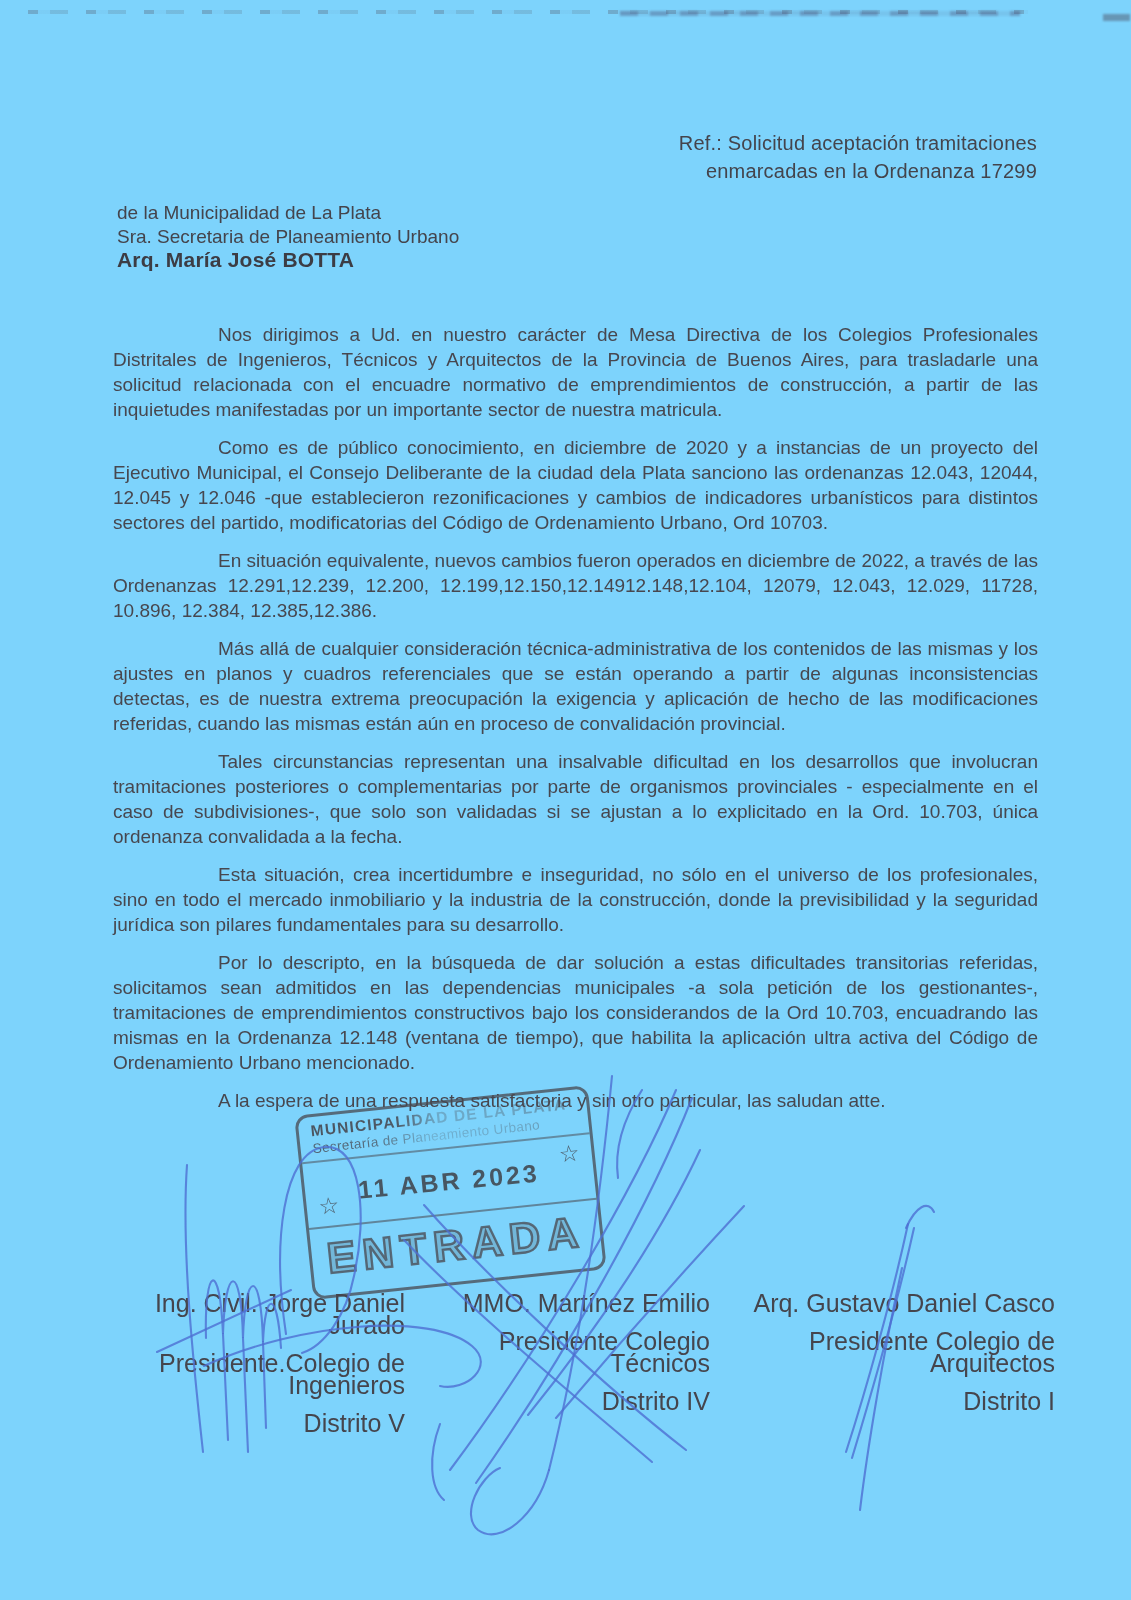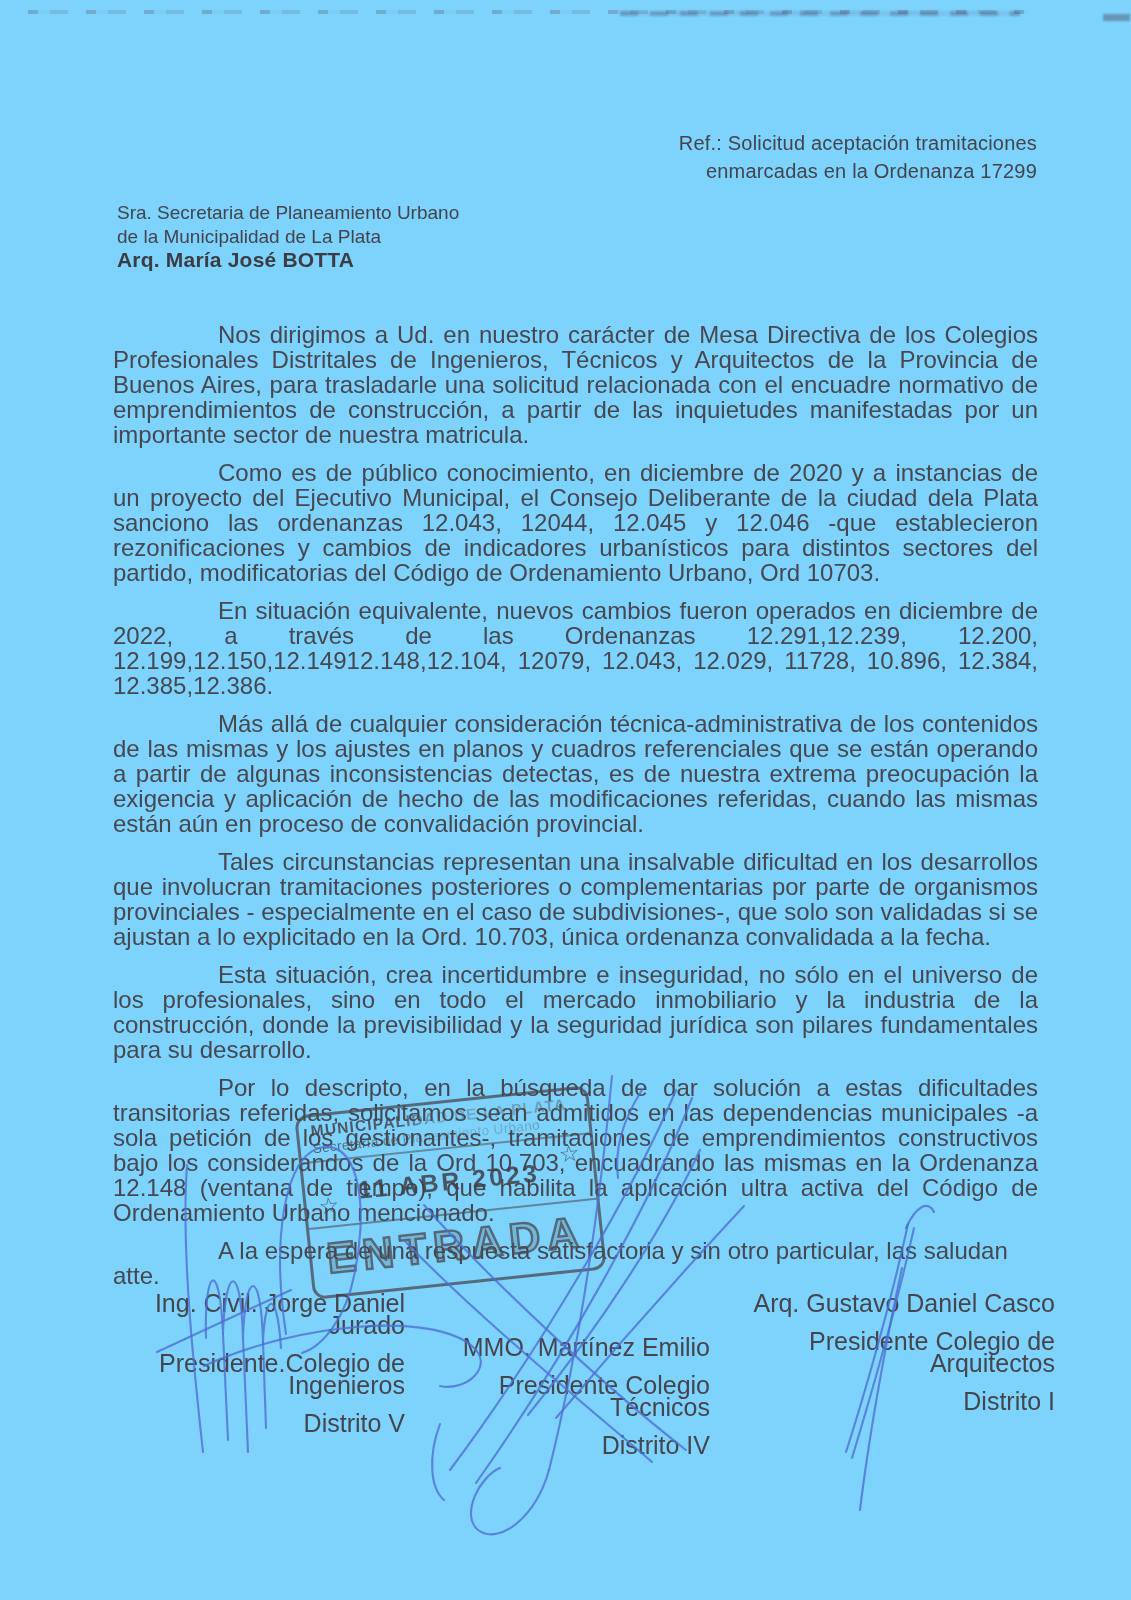--- a/index.html
+++ b/index.html
@@ -23,21 +23,21 @@
     background:rgba(75,75,95,.45); filter:blur(1.2px); }
 
   .ref { position:absolute; top:130px; right:94px; text-align:right;
     font-size:20px; line-height:27.5px; color:#44444c; letter-spacing:.2px; }
 
   .recipient { position:absolute; top:201px; left:117px;
     font-size:19px; line-height:23.5px; color:#44444c; }
   .recipient .bold { font-weight:bold; font-size:21px; color:#3c3c44; letter-spacing:.2px; }
 
   .bodytext { position:absolute; top:322px; left:113px; width:925px;
-    font-size:24px; line-height:25px; text-align:justify; color:#47474f; }
+    font-size:19px; line-height:25px; text-align:justify; color:#47474f; }
   .bodytext p { margin:0 0 13px 0; text-indent:105px; }
   .bodytext p.closing { text-align:left; margin-top:1px; }
 
   
   .stamp { position:absolute; left:303px; top:1100px; width:295px; height:185px;
     border:3.5px solid rgba(73,73,80,.80); border-radius:13px;
     transform:rotate(-6deg); opacity:.94; box-sizing:border-box; }
   .stamp-head { padding:5px 10px 2px 12px; border-bottom:2.5px solid rgba(73,73,80,.55); height:46px; box-sizing:border-box; }
   .stamp-org { font-size:15.5px; font-weight:bold; letter-spacing:1.2px; white-space:nowrap;
     background:linear-gradient(90deg, rgba(70,70,78,.95) 0%, rgba(70,70,78,.92) 32%, rgba(70,70,78,.30) 48%, rgba(70,70,78,.34) 72%, rgba(70,70,78,.48) 100%);
@@ -54,43 +54,43 @@
     transform:rotate(.5deg); }
   .stamp-entry { text-align:center; font-size:43px; font-weight:bold; letter-spacing:7px;
     margin-top:6px; color:rgba(75,75,82,.22);
     -webkit-text-stroke:2.4px rgba(75,75,82,.82); white-space:nowrap; }
 
   
   .sig-col { position:absolute; top:1292px; width:310px; text-align:right;
     font-size:25px; color:#45454d; }
   .sig-col .line { margin-bottom:16px; line-height:22px; }
   .sig-col-1 { left:95px; }
-  .sig-col-2 { left:410px; width:300px;margin-top:44px; }
+  .sig-col-2 { left:410px; width:300px; }
   .sig-col-3 { left:745px; }
 
   .signatures { position:absolute; left:0; top:1060px; pointer-events:none; }
   .signatures path { fill:none; stroke-width:2.1; stroke-linecap:round; opacity:.8; }
 </style>
 </head>
 <body>
 
 <div class="page">
 
   <div class="artifact-a"></div>
   <div class="artifact-b"></div>
   <div class="artifact-c"></div>
 
   <div class="ref">
     <div>Ref.: Solicitud aceptación tramitaciones</div>
     <div>enmarcadas en la Ordenanza 17299</div>
   </div>
 
   <div class="recipient">
+    <div>de la Municipalidad de La Plata</div>
     <div>Sra. Secretaria de Planeamiento Urbano</div>
-    <div>de la Municipalidad de La Plata</div>
     <div class="bold">Arq. María José BOTTA</div>
   </div>
 
   <div class="bodytext">
     <p>Nos dirigimos a Ud. en nuestro carácter de Mesa Directiva de los Colegios Profesionales Distritales de Ingenieros, Técnicos y Arquitectos de la Provincia de Buenos Aires, para trasladarle una solicitud relacionada con el encuadre normativo de emprendimientos de construcción, a partir de las inquietudes manifestadas por un importante sector de nuestra matricula.</p>
     <p>Como es de público conocimiento, en diciembre de 2020 y a instancias de un proyecto del Ejecutivo Municipal, el Consejo Deliberante de la ciudad dela Plata sanciono las ordenanzas 12.043, 12044, 12.045 y 12.046 -que establecieron rezonificaciones y cambios de indicadores urbanísticos para distintos sectores del partido, modificatorias del Código de Ordenamiento Urbano, Ord 10703.</p>
     <p>En situación equivalente, nuevos cambios fueron operados en diciembre de 2022, a través de las Ordenanzas 12.291,12.239, 12.200, 12.199,12.150,12.14912.148,12.104, 12079, 12.043, 12.029, 11728, 10.896, 12.384, 12.385,12.386.</p>
     <p>Más allá de cualquier consideración técnica-administrativa de los contenidos de las mismas y los ajustes en planos y cuadros referenciales que se están operando a partir de algunas inconsistencias detectas, es de nuestra extrema preocupación la exigencia y aplicación de hecho de las modificaciones referidas, cuando las mismas están aún en proceso de convalidación provincial.</p>
     <p>Tales circunstancias representan una insalvable dificultad en los desarrollos que involucran tramitaciones posteriores o complementarias por parte de organismos provinciales - especialmente en el caso de subdivisiones-, que solo son validadas si se ajustan a lo explicitado en la Ord. 10.703, única ordenanza convalidada a la fecha.</p>
     <p>Esta situación, crea incertidumbre e inseguridad, no sólo en el universo de los profesionales, sino en todo el mercado inmobiliario y la industria de la construcción, donde la previsibilidad y la seguridad jurídica son pilares fundamentales para su desarrollo.</p>

